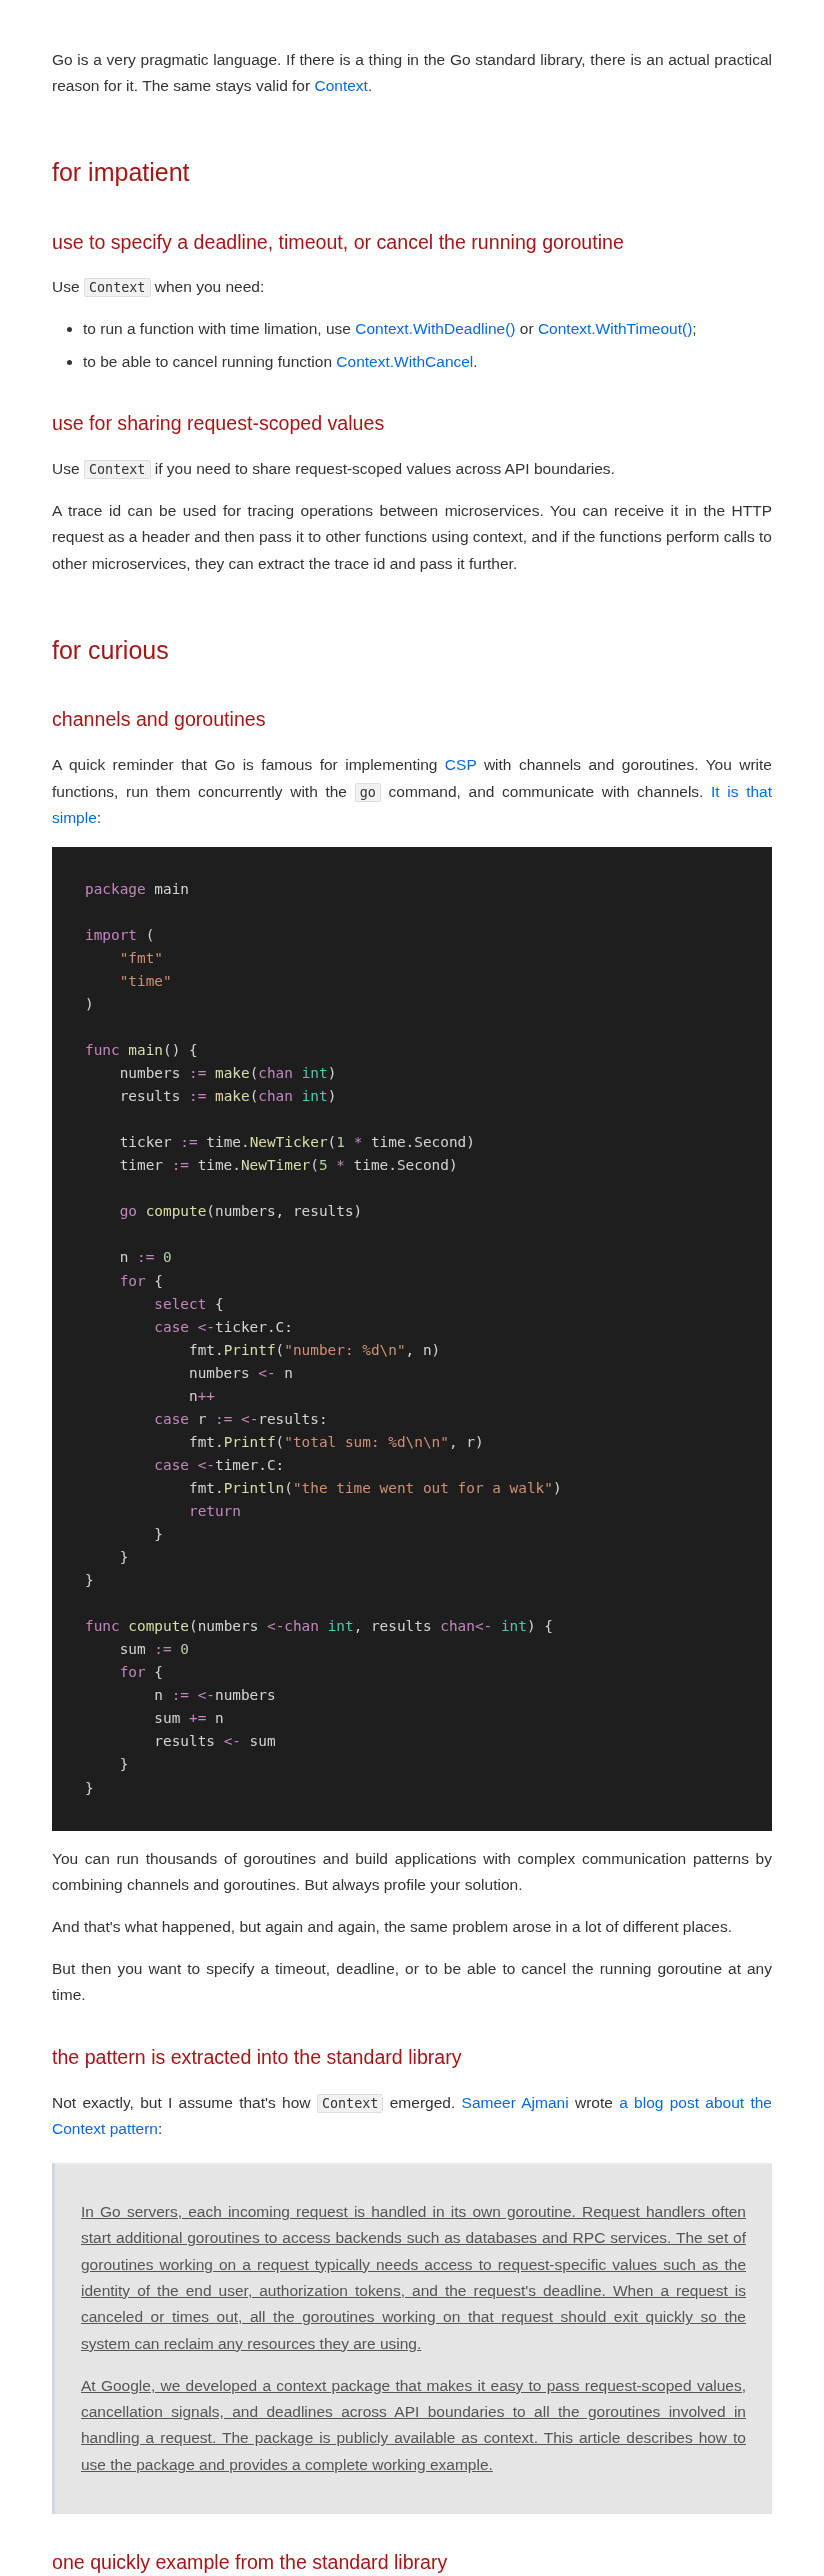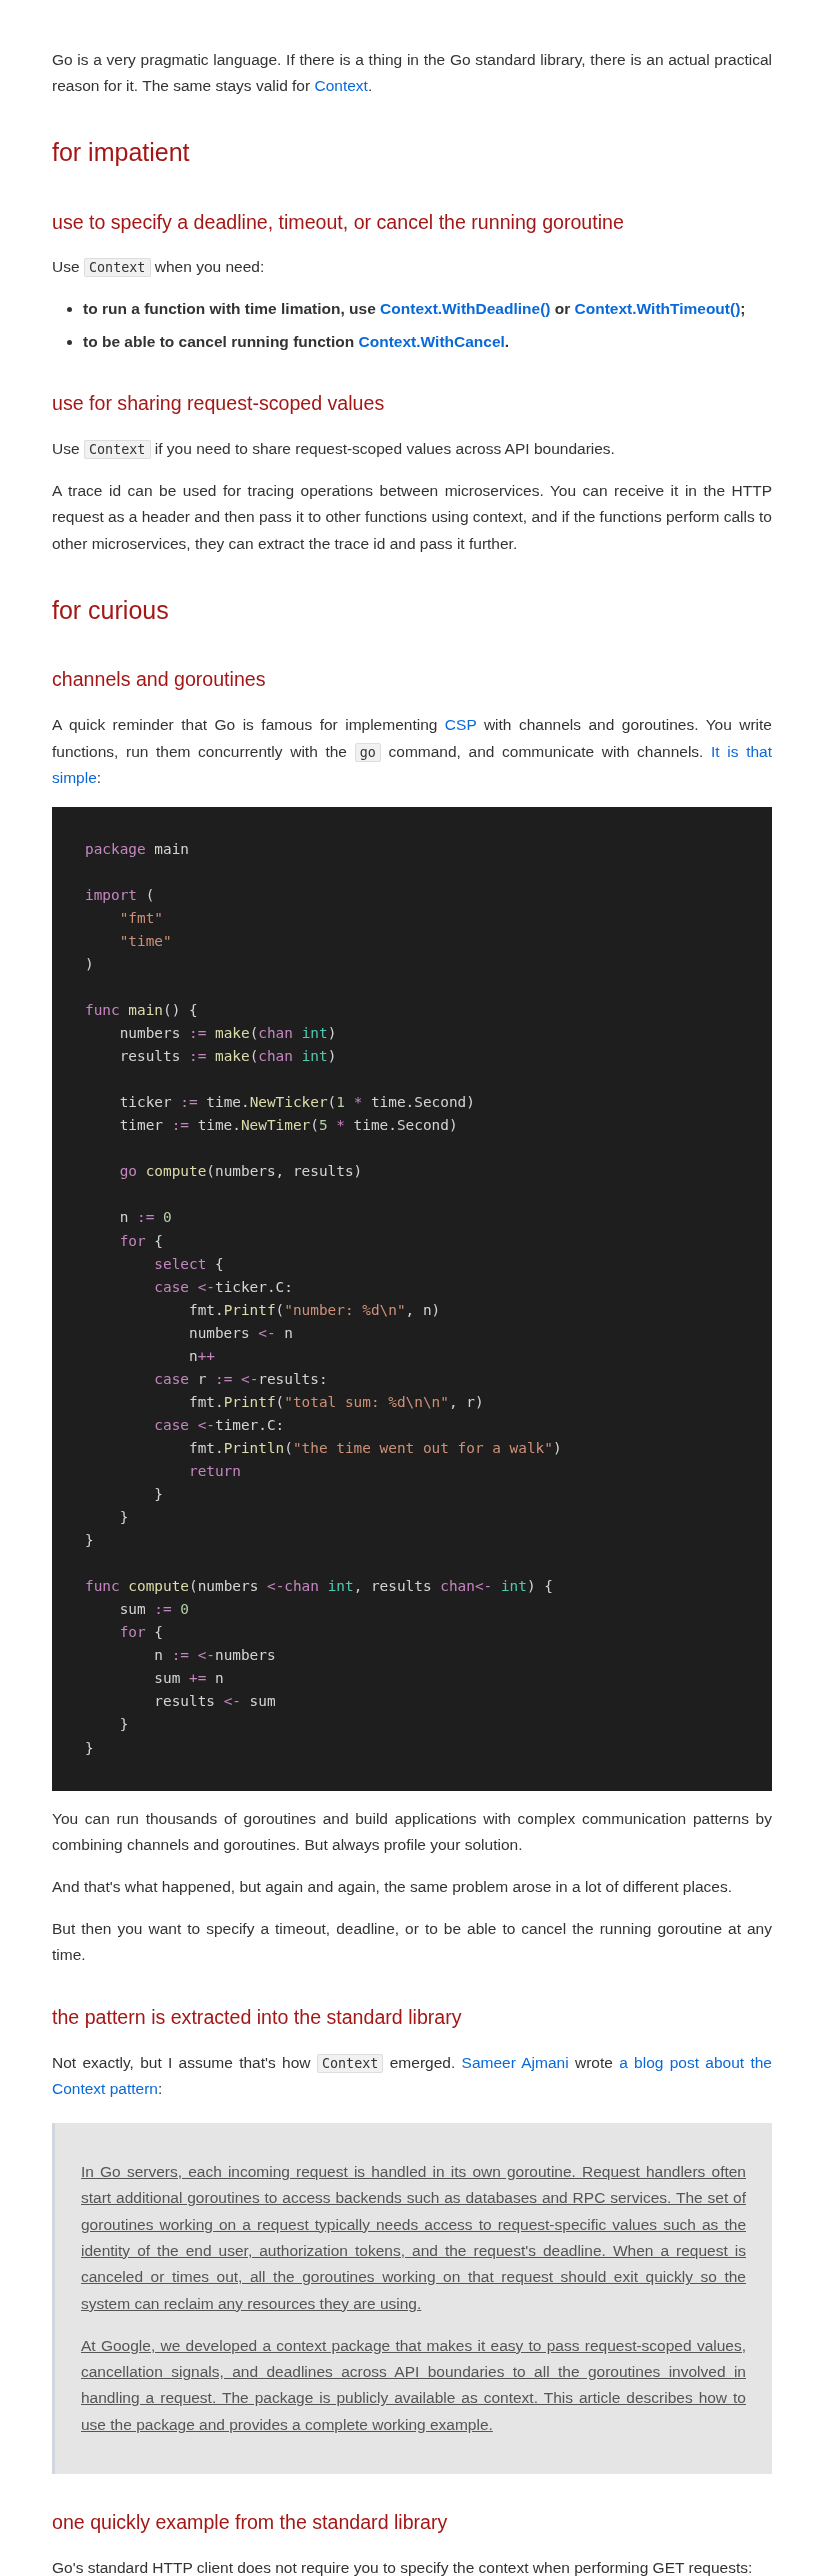--- a/index.html
+++ b/index.html
@@ -7,32 +7,32 @@
     width: 824px;
     margin: 0;
     padding: 31px 52px;
     box-sizing: border-box;
     color: #333;
     font-size: 15.5px;
     line-height: 1.7;
     text-align: justify;
   }
   a { color: #0969da; text-decoration: none; }
-  h2 { color: #a51717; font-weight: 400; font-size: 25px; margin-top: 32px; margin-bottom: 10.3px; text-align: left;}
+  h2 { color: #a51717; font-weight: 400; font-size: 25px; margin-top: 52px; margin-bottom: 10.3px; text-align: left;}
   h3 { color: #a51717; font-weight: 400; font-size: 19.6px; margin-top: 32px; margin-bottom: 10.3px; text-align: left;}
   code.inline {
     background: #f1f1f1;
     border: 0.5px solid #ddd;
     padding: 1px 4.1px;
     border-radius: 2.1px;
     font-family: Menlo, Consolas, monospace;
     font-size: 13.4px;
   }
   ul, ol { padding-left: 31px; text-align: left;}
-  li { margin: 6.2px 0; font-weight: bold; }
+  li { margin: 6.2px 0; }
   pre.dark {
     background: #1e1e1e;
     color: #d4d4d4;
     padding: 31px 33px;
     font-family: Menlo, Consolas, monospace;
     font-size: 14.4px;
     line-height: 1.6;
     overflow-x: hidden;
     text-align: left;
     white-space: pre;

